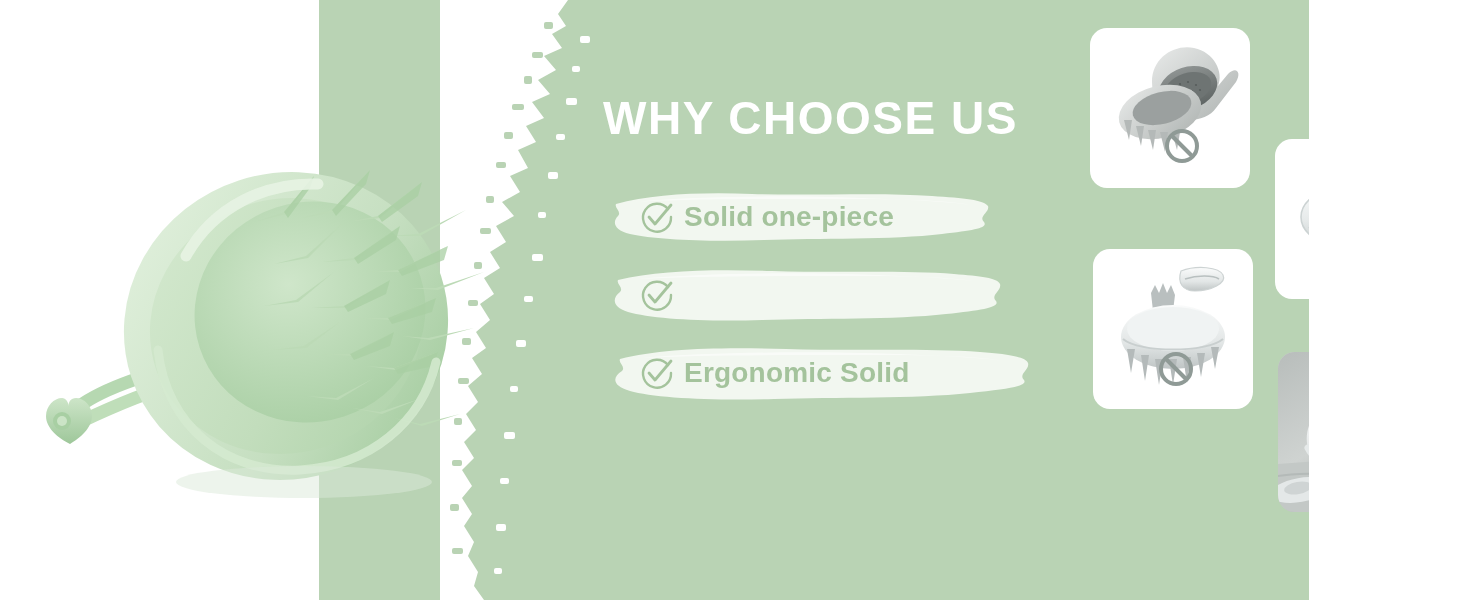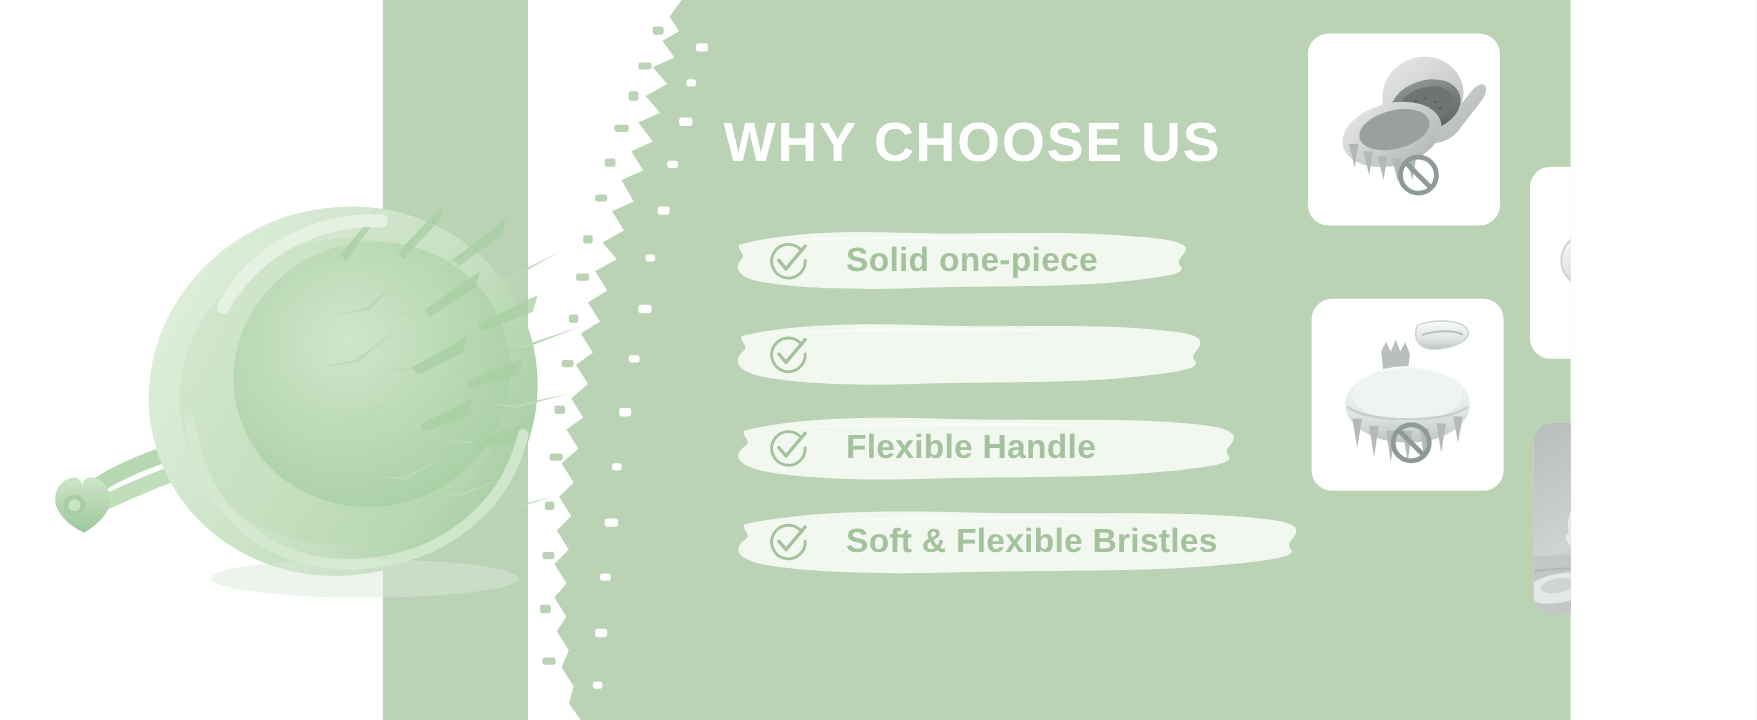--- a/index.html
+++ b/index.html
@@ -35,21 +35,21 @@
     letter-spacing:1.5px;color:#ffffff;white-space:nowrap;
   }
 
   
   .features{position:absolute;left:612px;top:186px;width:500px;height:310px;}
   .frow{position:relative;height:78px;}
   .stroke{position:absolute;left:0;top:0;height:62px;}
   .stroke svg{display:block;height:62px;}
   .frow-inner{
     position:absolute;left:26px;top:0;height:62px;
-    display:flex;align-items:center;gap:29px;
+    display:flex;align-items:center;gap:8px;
   }
   .check{width:38px;height:38px;flex:0 0 38px;}
   .check svg{display:block;width:38px;height:38px;}
   .flabel{
     font-size:28px;font-weight:bold;color:#a4c39c;
     white-space:nowrap;letter-spacing:.2px;
   }
 
   
   .card{
@@ -248,44 +248,24 @@
             C374,14 322,13 258,13 C172,13 84,13 30,16 Z"></path>
         </svg>
       </div>
       <div class="frow-inner">
         <span class="check">
           <svg viewBox="0 0 38 38" xmlns="http://www.w3.org/2000/svg">
             <path d="M30,11 A14,14 0 1 0 33,19" fill="none" stroke="#a4c39c" stroke-width="2.4" stroke-linecap="round"></path>
             <path d="M11,19 L17,26 L33,7" fill="none" stroke="#a4c39c" stroke-width="2.8" stroke-linecap="round" stroke-linejoin="round"></path>
           </svg>
         </span>
-        <span class="flabel">Flexible Handle</span>
+        <span class="flabel">Ergonomic Solid</span>
       </div>
     </div>
 
-    <div class="frow">
-      <div class="stroke">
-        <svg viewBox="0 0 472 62" width="472" xmlns="http://www.w3.org/2000/svg">
-          <path fill="#f2f7f0" d="M8,17 C56,6 126,5 196,7 C270,9 358,6 414,10 C446,12 466,15 468,21
-            C470,28 458,32 464,38 C468,44 448,47 404,51 C340,57 252,55 182,57
-            C116,59 46,56 18,49 C0,44 0,35 10,29 C14,25 6,21 8,17 Z"></path>
-          <path fill="#ffffff" opacity=".55" d="M32,16 C110,10 224,9 320,12 C376,14 428,16 450,21
-            C418,14 360,13 288,13 C192,13 92,13 32,16 Z"></path>
-        </svg>
-      </div>
-      <div class="frow-inner">
-        <span class="check">
-          <svg viewBox="0 0 38 38" xmlns="http://www.w3.org/2000/svg">
-            <path d="M30,11 A14,14 0 1 0 33,19" fill="none" stroke="#a4c39c" stroke-width="2.4" stroke-linecap="round"></path>
-            <path d="M11,19 L17,26 L33,7" fill="none" stroke="#a4c39c" stroke-width="2.8" stroke-linecap="round" stroke-linejoin="round"></path>
-          </svg>
-        </span>
-        <span class="flabel">Soft &amp; Flexible Bristles</span>
-      </div>
-    </div>
 
   </div>
 
   <div class="card" id="card-1">
     <svg viewBox="0 0 160 160" xmlns="http://www.w3.org/2000/svg">
       <defs>
         <linearGradient id="g1a" x1="0" y1="0" x2="1" y2="1">
           <stop offset="0%" stop-color="#e8eae9"></stop>
             <stop offset="100%" stop-color="#aeb3b1"></stop>
         </linearGradient>

